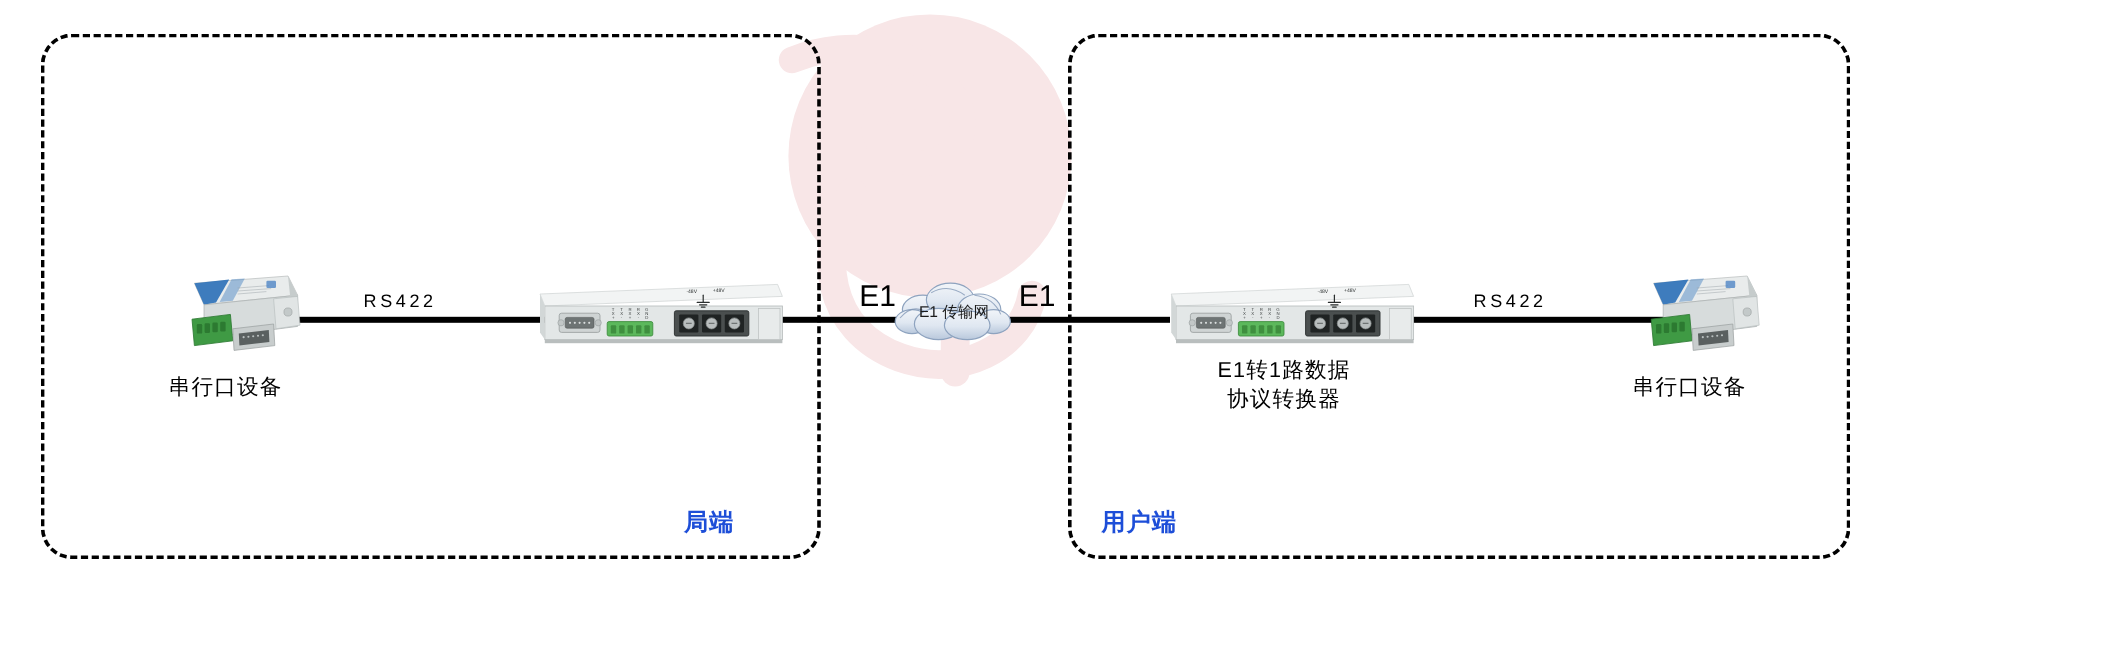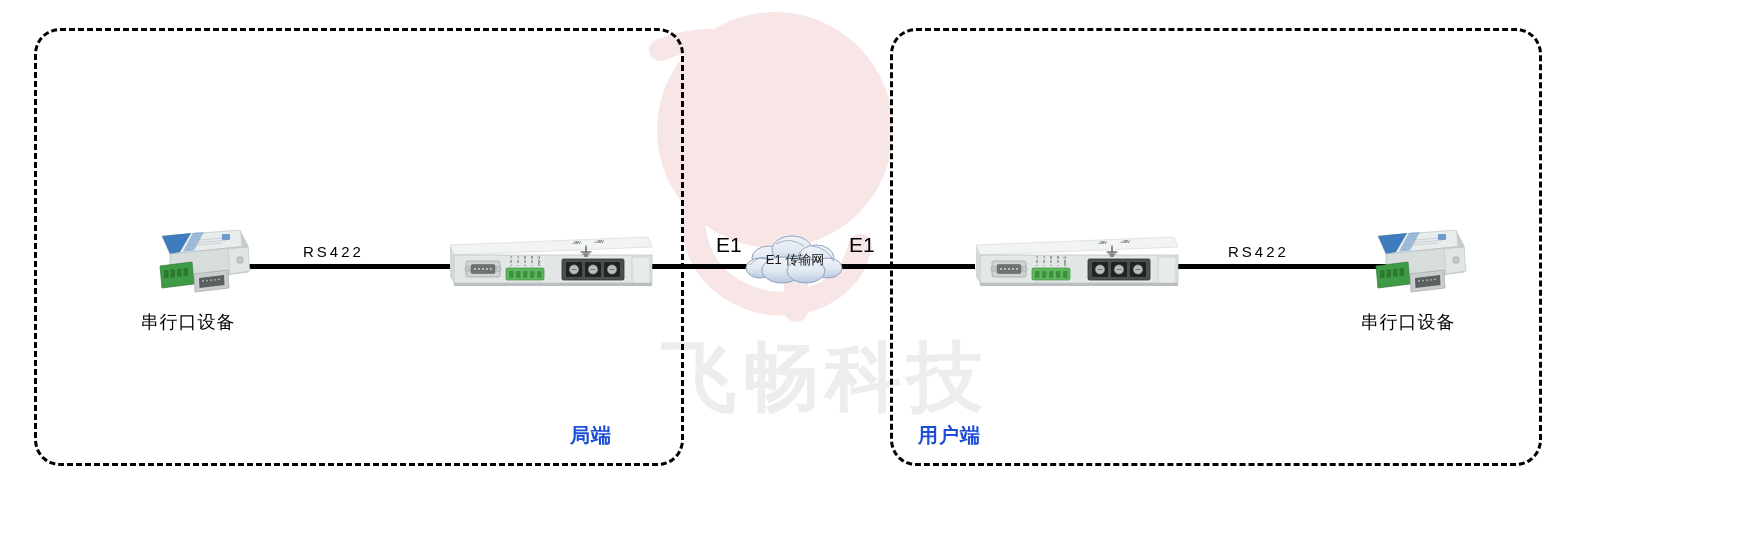--- a/index.html
+++ b/index.html
@@ -32,21 +32,21 @@
   
   .link{position:absolute;background:#000;height:5px;}
   #link-rs422-left{left:225px;top:264px;width:240px;}
   #link-e1-left{left:640px;top:264px;width:116px;}
   #link-e1-right{left:840px;top:264px;width:135px;}
   #link-rs422-right{left:1160px;top:264px;width:235px;}
 
   .link-label{position:absolute;font-size:15px;color:#000;letter-spacing:3px;white-space:nowrap;}
   #lbl-rs422-left{left:303px;top:243px;}
   #lbl-rs422-right{left:1228px;top:243px;}
-  .e1-label{position:absolute;font-size:21px;color:#000;font-weight:normal;white-space:nowrap;}
+  .e1-label{position:absolute;font-size:25px;color:#000;font-weight:normal;white-space:nowrap;}
   #lbl-e1-left{left:716px;top:233px;}
   #lbl-e1-right{left:849px;top:233px;}
 
   
   .caption{position:absolute;font-size:18px;color:#000;text-align:center;
            white-space:nowrap;letter-spacing:1px;line-height:1.35;}
   #cap-serial-left{left:118px;top:310px;width:140px;}
   #cap-serial-right{left:1338px;top:310px;width:140px;}
   #cap-conv-right{left:990px;top:296px;width:160px;}
 
@@ -78,21 +78,20 @@
       <g fill="#f8e6e7">
         <ellipse cx="215" cy="120" rx="118" ry="118"></ellipse>
         <path d="M100 40 C 150 20, 210 30, 235 70 C 255 102, 230 130, 200 126 C 172 122, 160 96, 176 78 C 188 64, 212 66, 216 82" fill="none" stroke="#f8e6e7" stroke-width="22" stroke-linecap="round"></path>
         <path d="M150 150 C 120 200, 128 265, 190 288 C 240 306, 292 280, 300 236" fill="none" stroke="#f8e6e7" stroke-width="24" stroke-linecap="round"></path>
         <path d="M236 128 L 236 300" stroke="#f8e6e7" stroke-width="24" stroke-linecap="round"></path>
       </g>
     </svg>
   </div>
 
   <div class="wm wm-text">
-    <span class="cn">飞畅科技</span>
   </div>
 
   <div class="encl" id="encl-left"></div>
   <div class="encl" id="encl-right"></div>
 
   <div class="side-label" id="label-local">局端</div>
   <div class="side-label" id="label-user">用户端</div>
 
   <div class="link" id="link-rs422-left"></div>
   <div class="link" id="link-e1-left"></div>
@@ -314,20 +313,24 @@
         <rect x="149" y="29" width="16" height="15" rx="1" fill="#1f2323"></rect>
         <circle cx="157" cy="36.5" r="4.6" fill="#b9bebe" stroke="#8d9292" stroke-width="0.6"></circle>
         <line x1="154.6" y1="36.5" x2="159.4" y2="36.5" stroke="#6f7474" stroke-width="1"></line>
         <rect x="168" y="29" width="16" height="15" rx="1" fill="#1f2323"></rect>
         <circle cx="176" cy="36.5" r="4.6" fill="#b9bebe" stroke="#8d9292" stroke-width="0.6"></circle>
         <line x1="173.6" y1="36.5" x2="178.4" y2="36.5" stroke="#6f7474" stroke-width="1"></line>
       </g>
       <rect x="196" y="24" width="18" height="26" fill="#e8ebeb" stroke="#bbc0c0" stroke-width="0.6"></rect>
     </svg>
   </div>
+  <div class="caption" id="cap-conv-right">
+    <div>E1转1路数据</div>
+    <div>协议转换器</div>
+  </div>
 
   <div class="serialdev" id="dev-serial-right">
     <svg viewBox="0 0 120 78" xmlns="http://www.w3.org/2000/svg">
       <g>
         <polygon points="26,14 104,8 112,24 34,32" fill="#e9ecec" stroke="#b9bebe" stroke-width="0.6"></polygon>
         <polygon points="26,14 55,11 44,30 34,32" fill="#2f72b8" opacity="0.92"></polygon>
         <polygon points="57,10.8 68,10 58,28.6 47,29.6" fill="#3f7fc0" opacity="0.45"></polygon>
         <polygon points="34,32 112,24 112,50 34,60" fill="#d7dcdc" stroke="#aab0b0" stroke-width="0.6"></polygon>
         <polygon points="104,8 112,24 112,50 108,46" fill="#c6cccc"></polygon>
         <polygon points="92,27 112,25 114,49 94,52" fill="#e1e5e5" stroke="#b4baba" stroke-width="0.5"></polygon>

